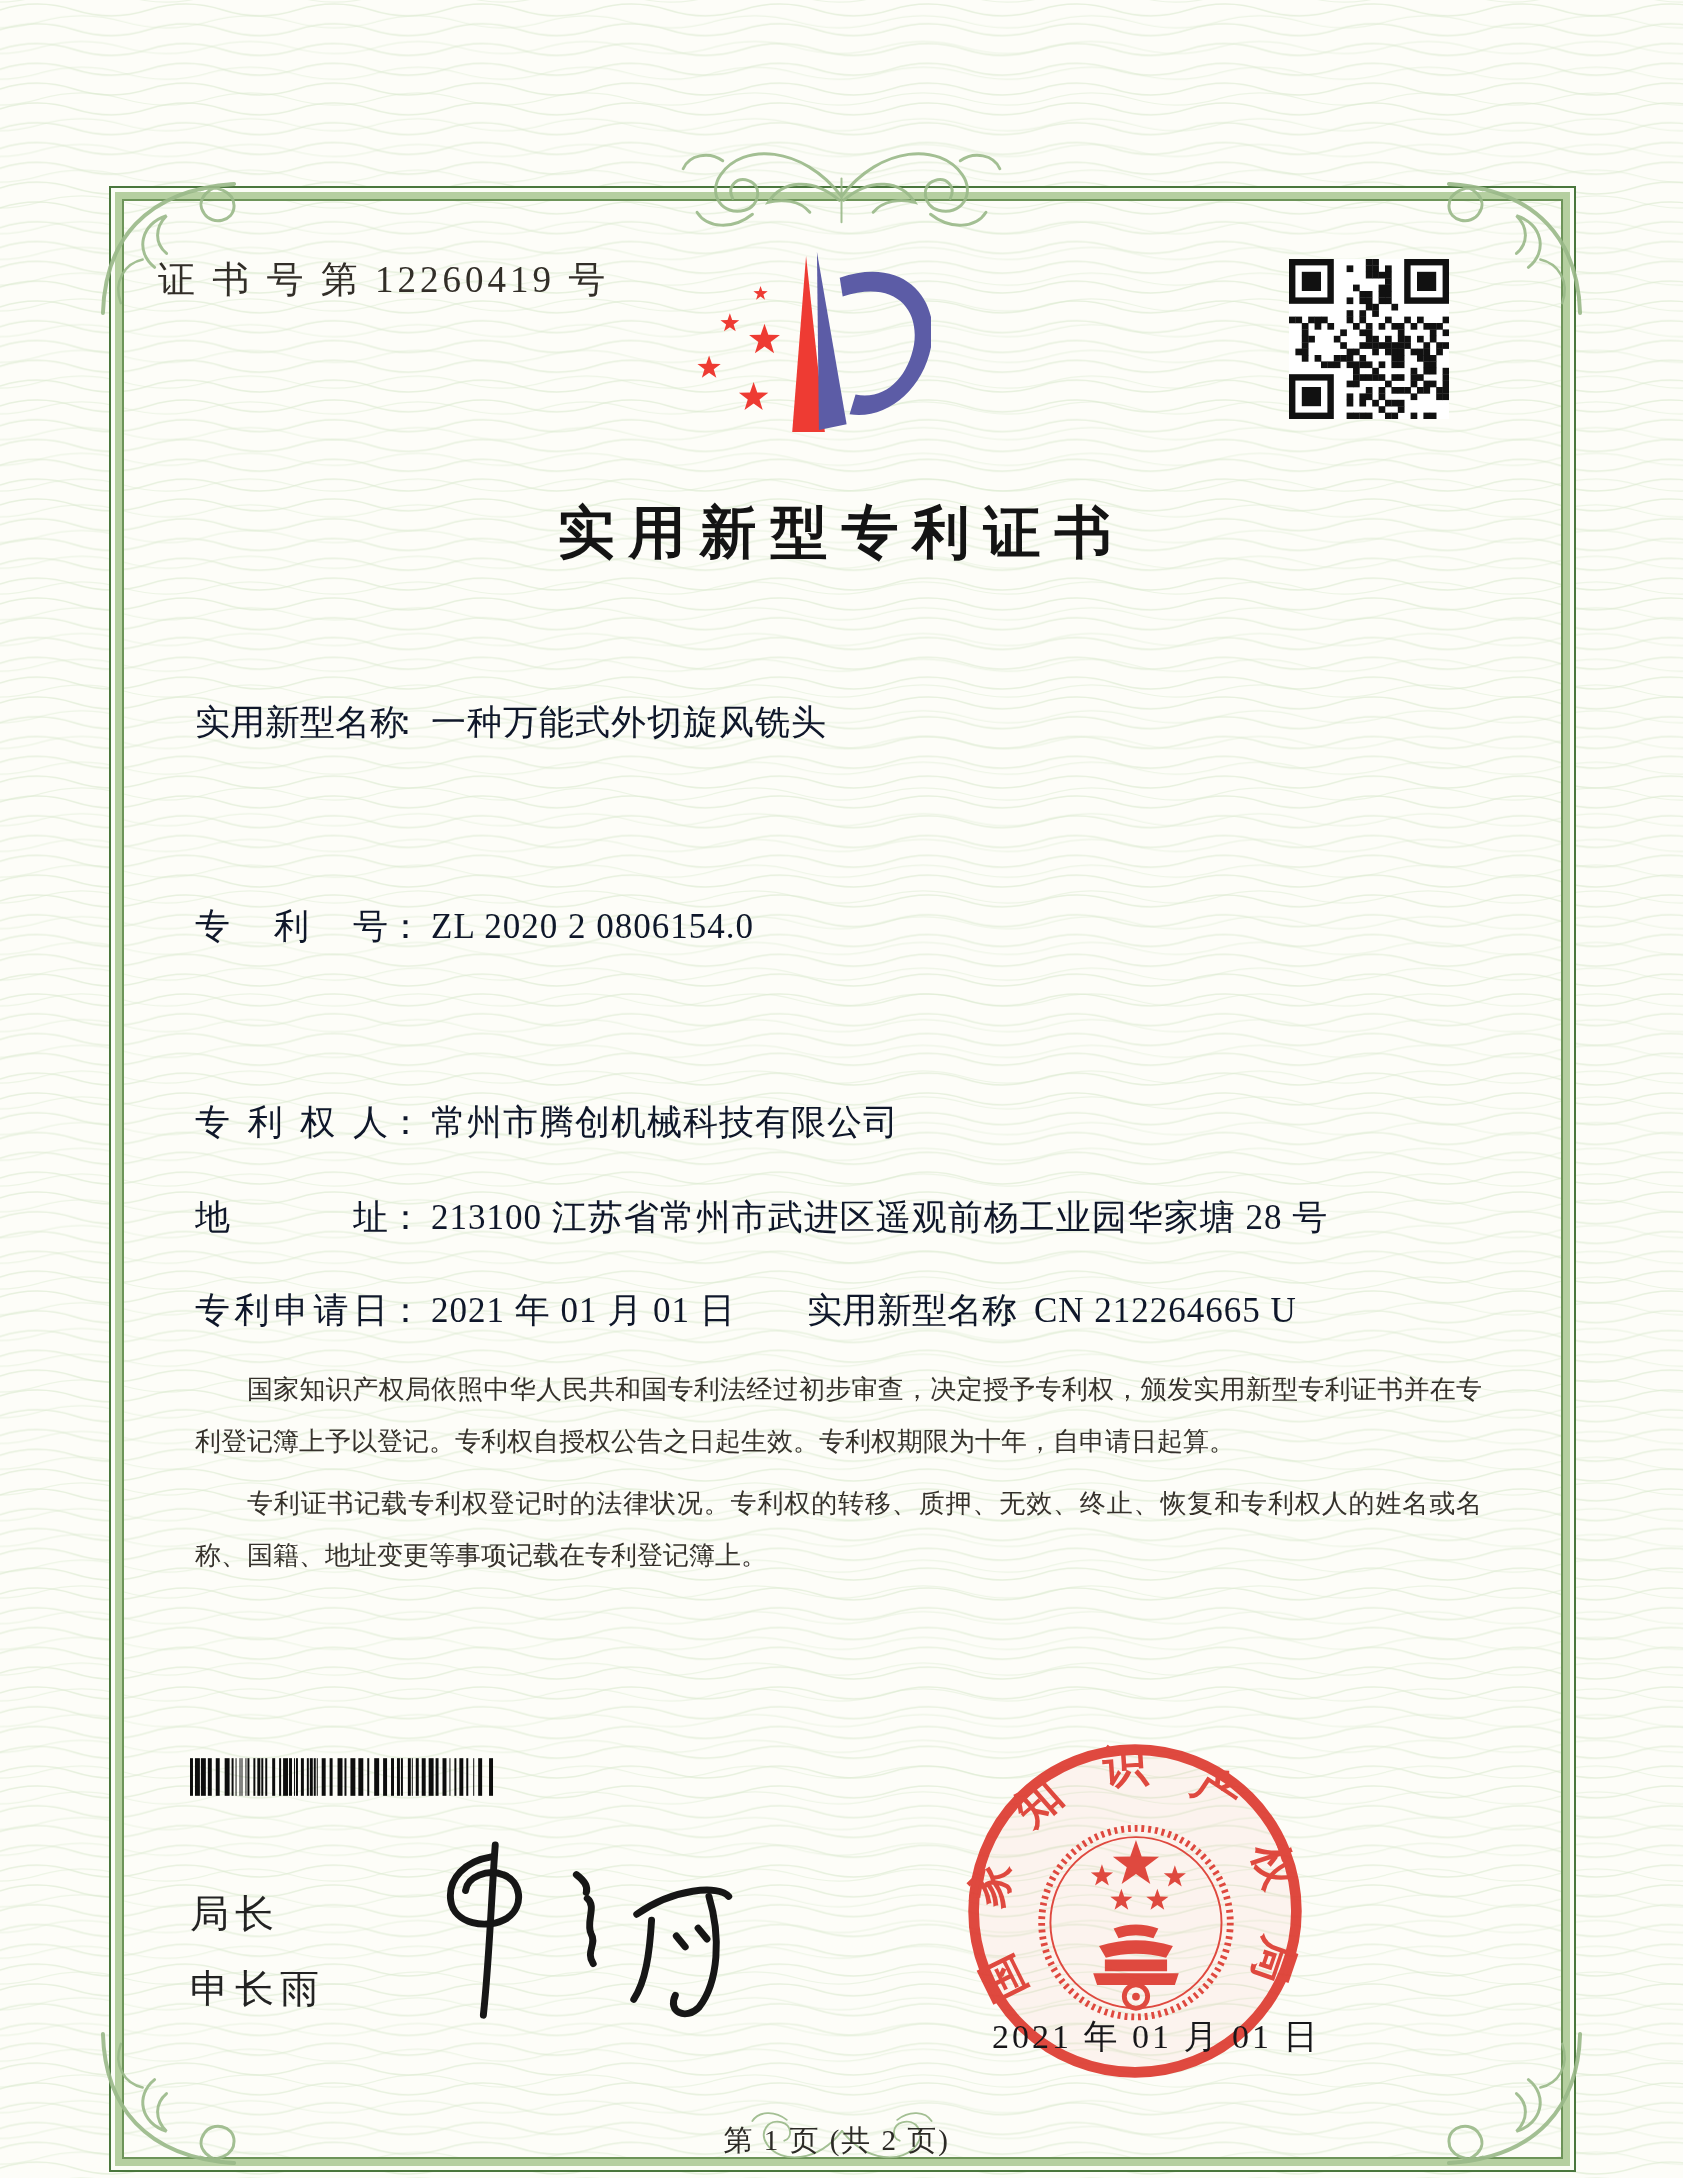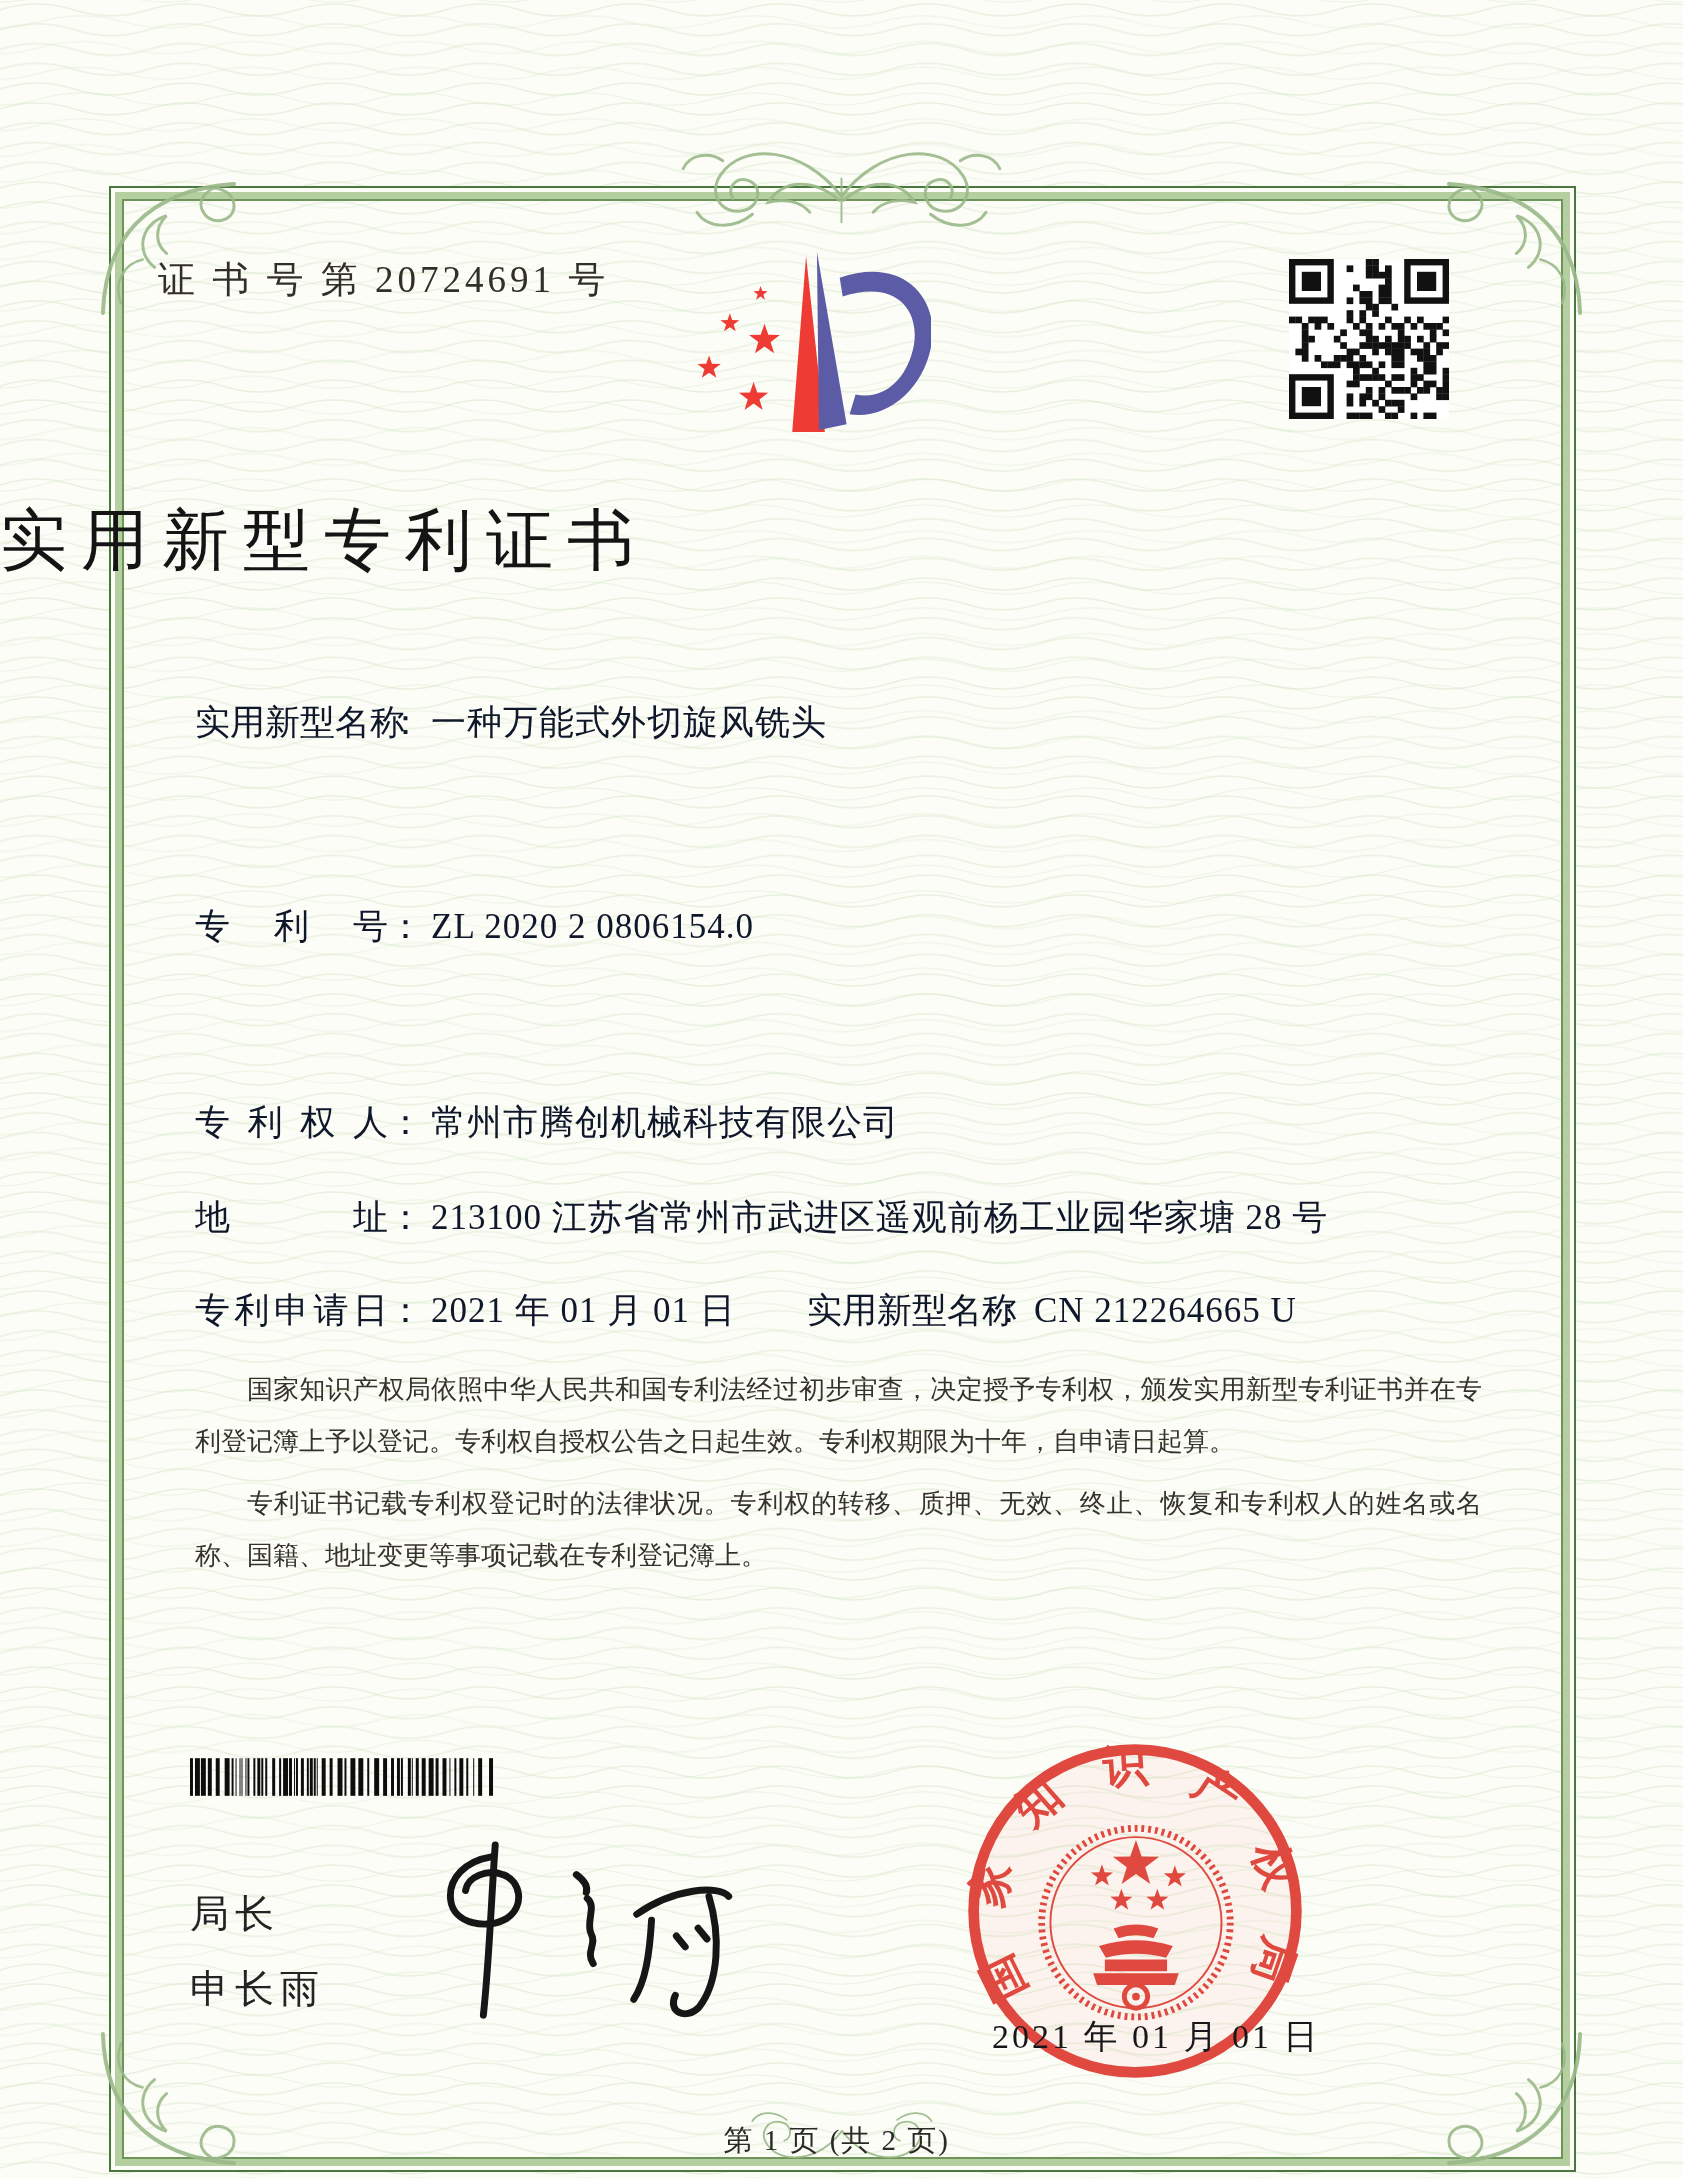--- a/index.html
+++ b/index.html
@@ -11,22 +11,22 @@
   .bg-waves{left:0;top:0;z-index:0;}
   .frame{left:109px;top:186px;width:1463px;height:1982px;z-index:1;
          border:2px solid #4a773d;
          box-shadow: inset 0 0 0 4px #fbfdf6, inset 0 0 0 11px #b5cfa0, inset 0 0 0 13px #6d9459;}
   .orn{z-index:2;opacity:.9;}
 
   .certno{left:158px;top:255px;z-index:3;font-size:37px;letter-spacing:4px;color:#322e28;white-space:nowrap;}
   .logo{left:693px;top:250px;z-index:3;}
   .qr{left:1289px;top:259px;z-index:3;}
 
-  .title{left:0;top:495px;width:100%;z-index:3;
-         font-size:67px;font-weight:normal;letter-spacing:14px;color:#141414;white-space:nowrap;}
+  .title{left:0;top:495px;width:100%;z-index:3;text-align:center;
+         font-size:57px;font-weight:bold;letter-spacing:14px;color:#141414;white-space:nowrap;}
 
   .frow{left:195px;z-index:3;font-size:35px;white-space:nowrap;color:#0f172a;}
   .flabel{display:inline-block;width:193px;text-align:justify;text-align-last:justify;-moz-text-align-last:justify;}
   .fcolon{display:inline-block;}
   .fval{margin-left:8px;letter-spacing:1px;}
   .grant-no{position:absolute;left:612px;top:0;white-space:nowrap;}
   .glabel{display:inline-block;width:184px;text-align:justify;text-align-last:justify;}
 
   .body-text{left:195px;top:1364px;width:1287px;z-index:3;font-size:26px;line-height:52px;
              text-align:justify;text-justify:inter-ideograph;color:#35312b;}
@@ -112,21 +112,21 @@
 
   <svg class="abs orn" style="left:634px;top:2091px;transform:scaleY(-1);" width="416" height="89" viewBox="0 0 480 145">
     <g fill="none" stroke="#9ab989" stroke-linecap="round" stroke-width="3">
       <path d="M240,80 C200,28 140,26 118,58 C104,78 120,100 142,94 C158,90 160,68 146,64"></path>
       <path d="M240,80 C280,28 340,26 362,58 C376,78 360,100 338,94 C322,90 320,68 334,64"></path>
       <path d="M150,98 c-20,16 -46,14 -56,-2"></path>
       <path d="M330,98 c20,16 46,14 56,-2"></path>
     </g>
   </svg>
 
-  <div class="abs certno">证 书 号 第 20724691 号</div>
+  <div class="abs certno">证 书 号 第 12260419 号</div>
 
   <svg class="abs logo" width="238" height="190" viewBox="0 0 240 192">
     <defs>
       <polygon id="lstar" points="0,-20 4.7,-6.5 19,-6.2 7.6,2.5 11.8,16.2 0,8 -11.8,16.2 -7.6,2.5 -19,-6.2 -4.7,-6.5"></polygon>
     </defs>
     <g fill="#ee3b33">
       <use href="#lstar" transform="translate(68,44) scale(0.38)"></use>
       <use href="#lstar" transform="translate(37,74) scale(0.5)"></use>
       <use href="#lstar" transform="translate(72,91) scale(0.82)"></use>
       <use href="#lstar" transform="translate(16,119) scale(0.62)"></use>

